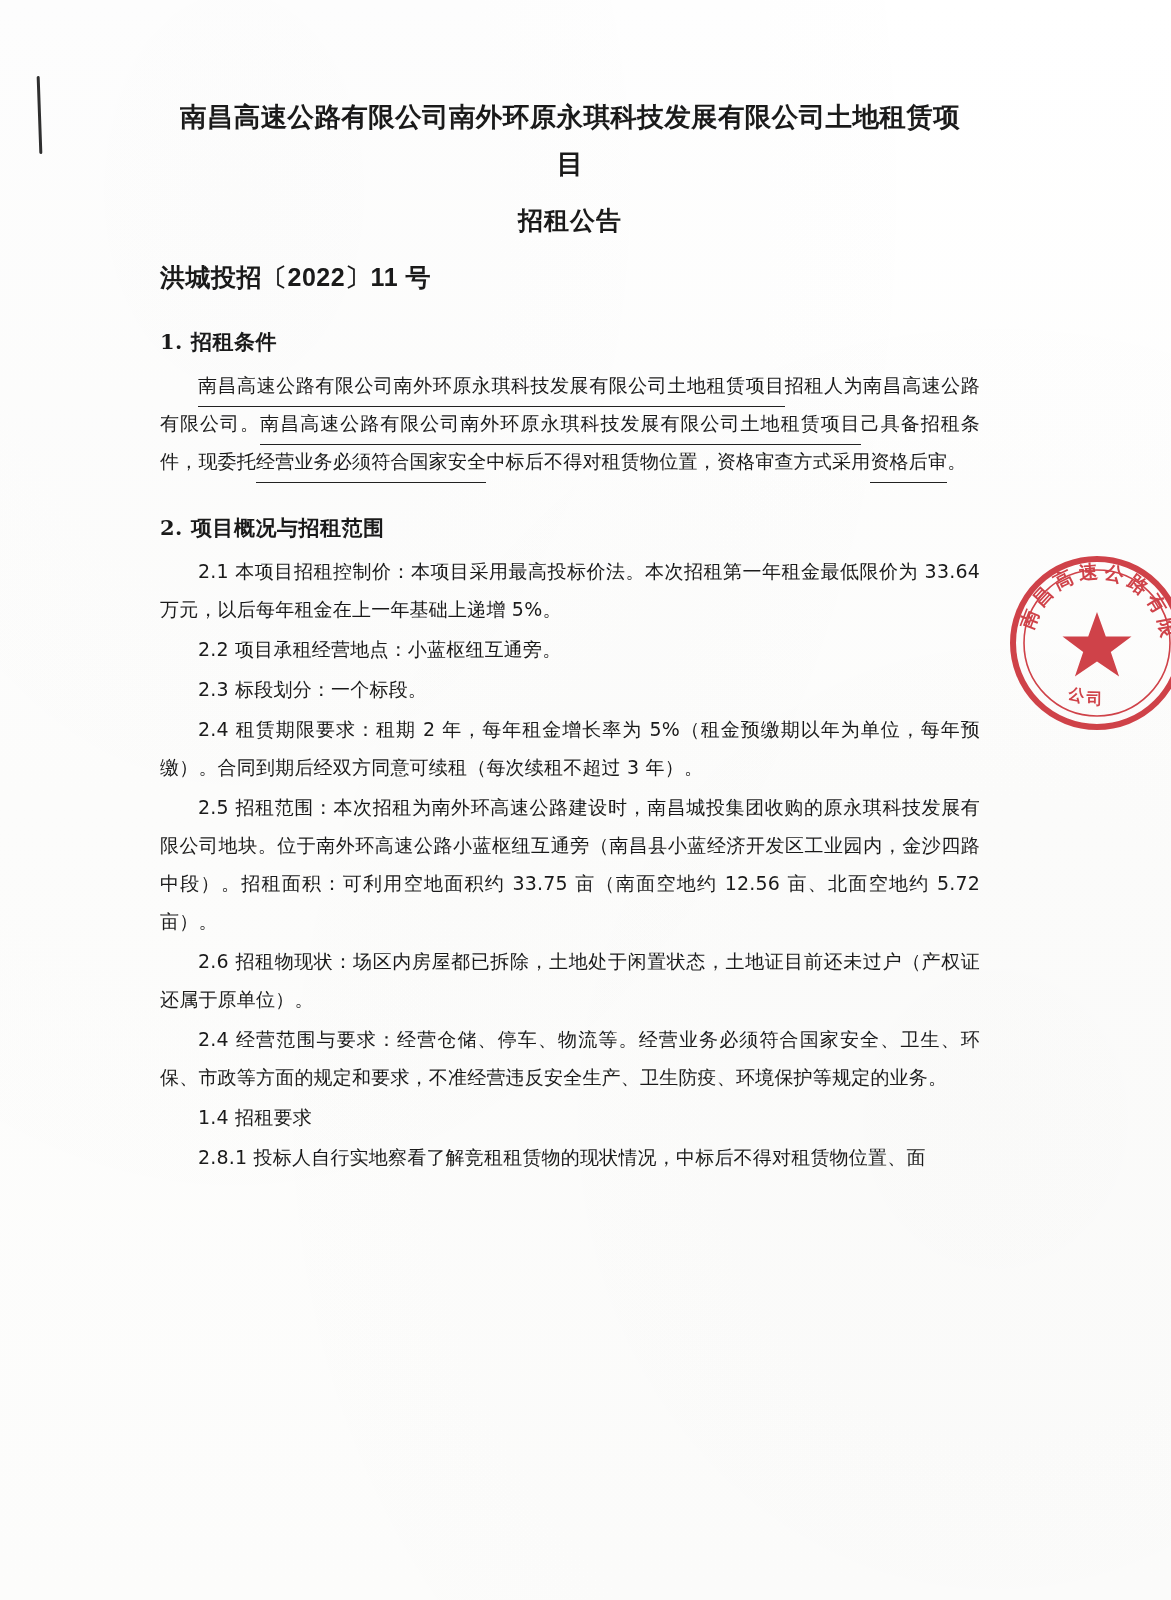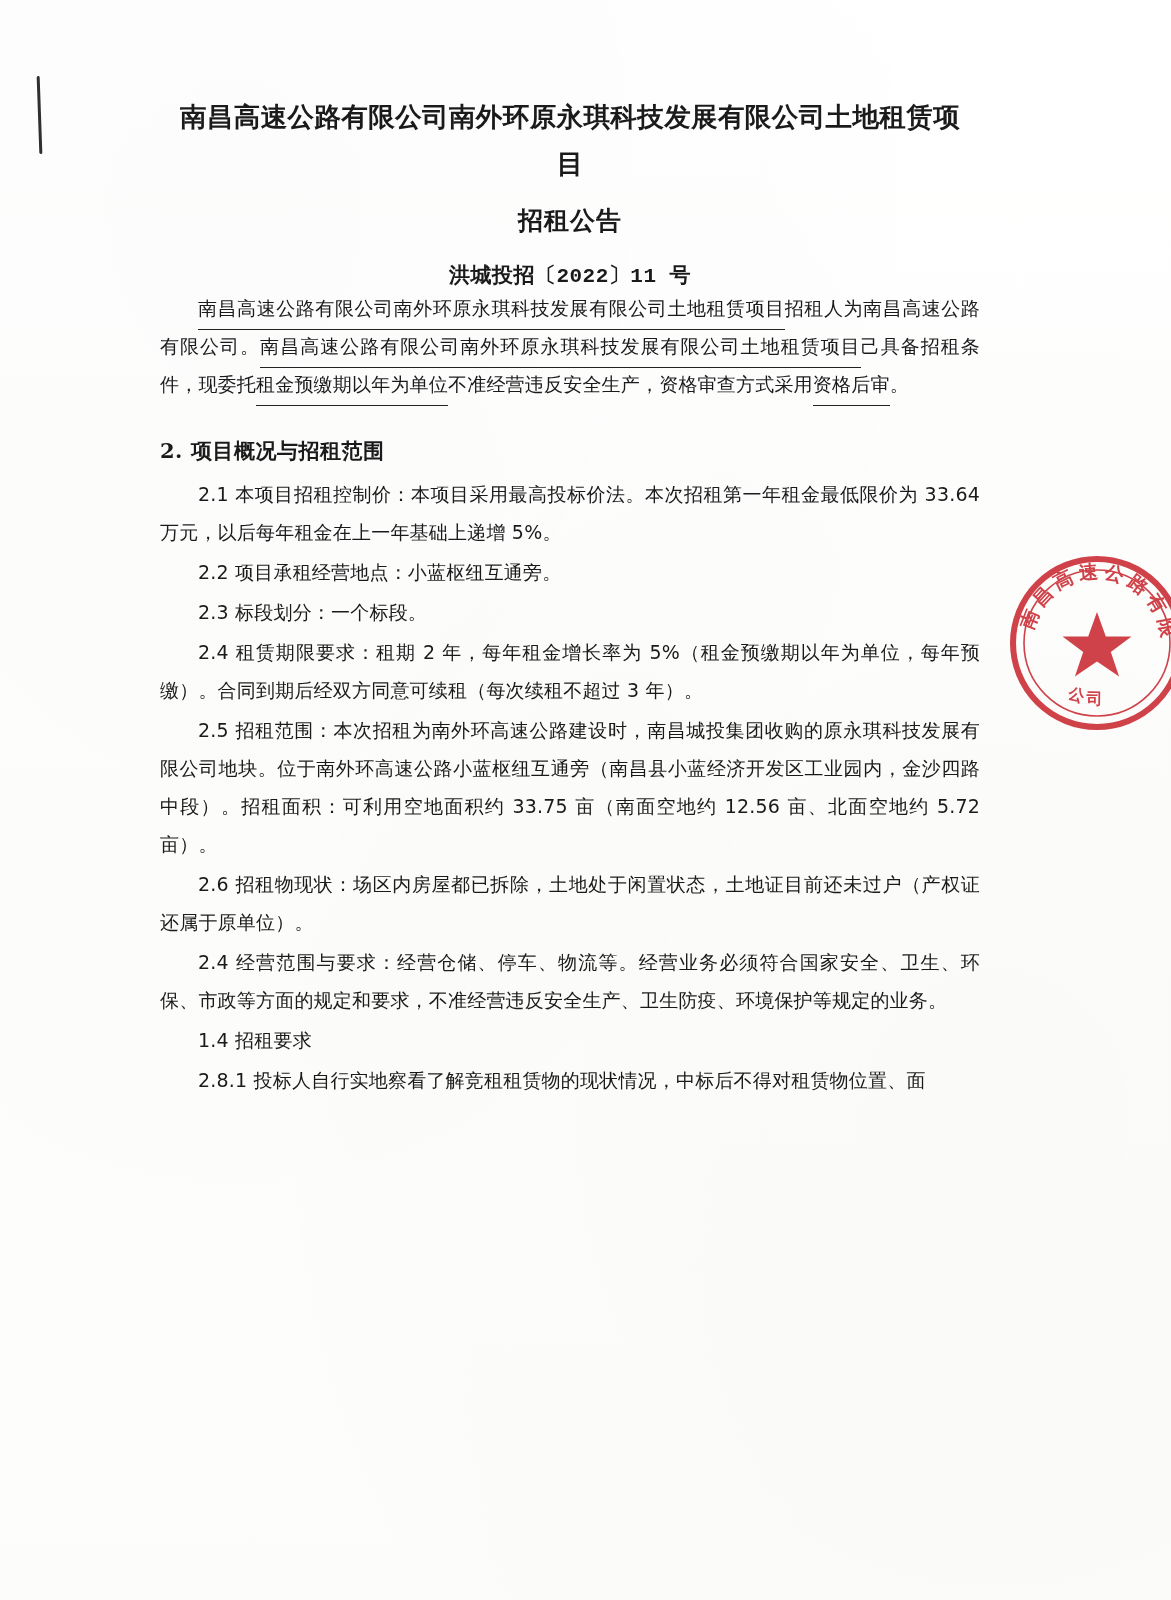--- a/index.html
+++ b/index.html
@@ -60,26 +60,26 @@
     line-height: 1.62;
   }
   .subtitle {
     text-align: center;
     font-size: 25px;
     font-weight: bold;
     margin-top: 18px;
     letter-spacing: 1px;
   }
   .doc-number {
-    text-align: center;
-    font-size: 21px;
+    text-align: left;
+    font-size: 25px;
     font-weight: bold;
     margin-top: 24px;
     letter-spacing: 0.5px;
-    font-family: Liberation Mono, monospace;
+    font-family: Liberation Sans, sans-serif;
   }
   h2.section {
     font-size: 21px;
     font-weight: bold;
     margin: 34px 0 10px 0;
     letter-spacing: 0.5px;
   }
   h2.section .num {
     font-family: "DejaVu Serif", "Liberation Serif", serif;
     margin-right: 8px;
@@ -120,23 +120,26 @@
 
   <div class="content">
 
     <h1 class="doc-title">南昌高速公路有限公司南外环原永琪科技发展有限公司土地租赁项</h1>
     <div class="title-line2">目</div>
 
     <div class="subtitle">招租公告</div>
 
     <div class="doc-number">洪城投招〔2022〕11 号</div>
 
+    <h2 class="section">
+      <span class="num">1.</span><span>招租条件</span>
+    </h2>
 
     <p class="para indent">
-      <span class="u">南昌高速公路有限公司南外环原永琪科技发展有限公司土地租赁项目</span><span>招租人为南昌高速公路有限公司。</span><span class="u">南昌高速公路有限公司南外环原永琪科技发展有限公司土地租赁项目</span><span>己具备招租条件，现委托</span><span class="u">租金预缴期以年为单位</span><span>不准经营违反安全生产，资格审查方式采用</span><span class="u">资格后审</span><span>。</span>
+      <span class="u">南昌高速公路有限公司南外环原永琪科技发展有限公司土地租赁项目</span><span>招租人为南昌高速公路有限公司。</span><span class="u">南昌高速公路有限公司南外环原永琪科技发展有限公司土地租赁项目</span><span>己具备招租条件，现委托</span><span class="u">经营业务必须符合国家安全</span><span>中标后不得对租赁物位置，资格审查方式采用</span><span class="u">资格后审</span><span>。</span>
     </p>
 
     <h2 class="section">
       <span class="num">2.</span><span>项目概况与招租范围</span>
     </h2>
 
     <p class="para indent">2.1 本项目招租控制价：本项目采用最高投标价法。本次招租第一年租金最低限价为 33.64 万元，以后每年租金在上一年基础上递增 5%。</p>
     <p class="para indent">2.2 项目承租经营地点：小蓝枢纽互通旁。</p>
     <p class="para indent">2.3 标段划分：一个标段。</p>
     <p class="para indent">2.4 租赁期限要求：租期 2 年，每年租金增长率为 5%（租金预缴期以年为单位，每年预缴）。合同到期后经双方同意可续租（每次续租不超过 3 年）。</p>

